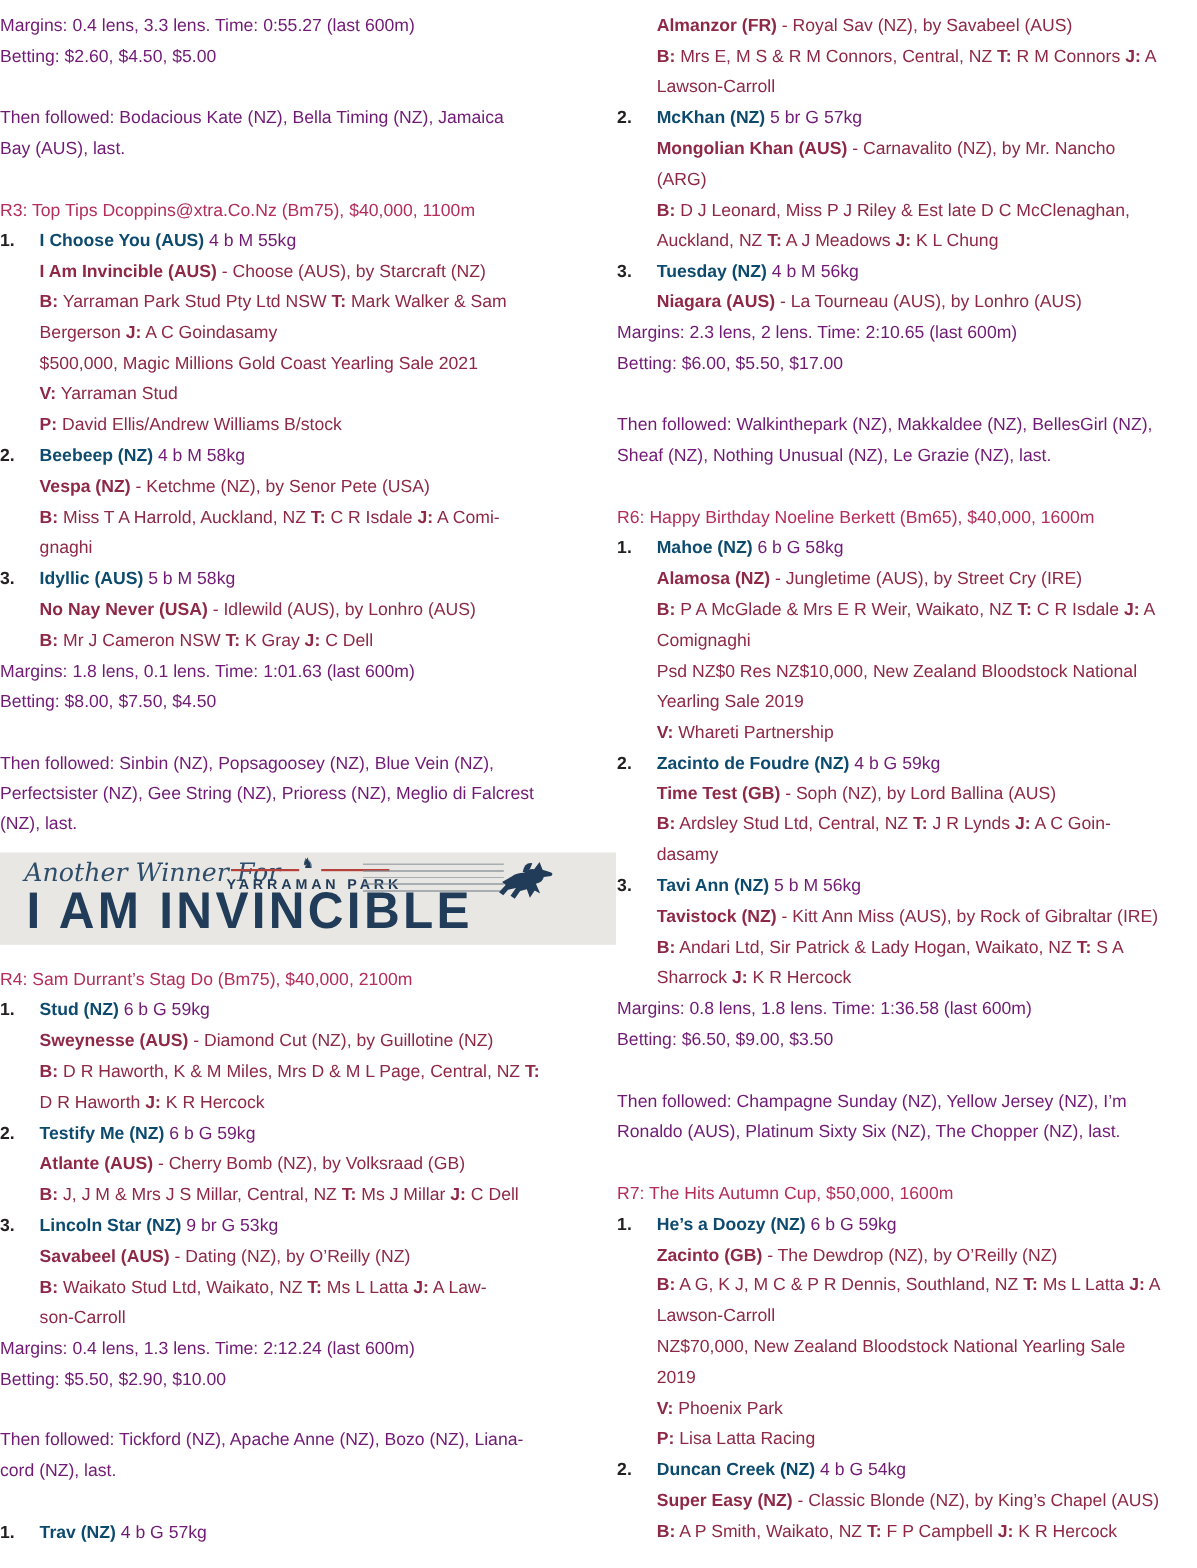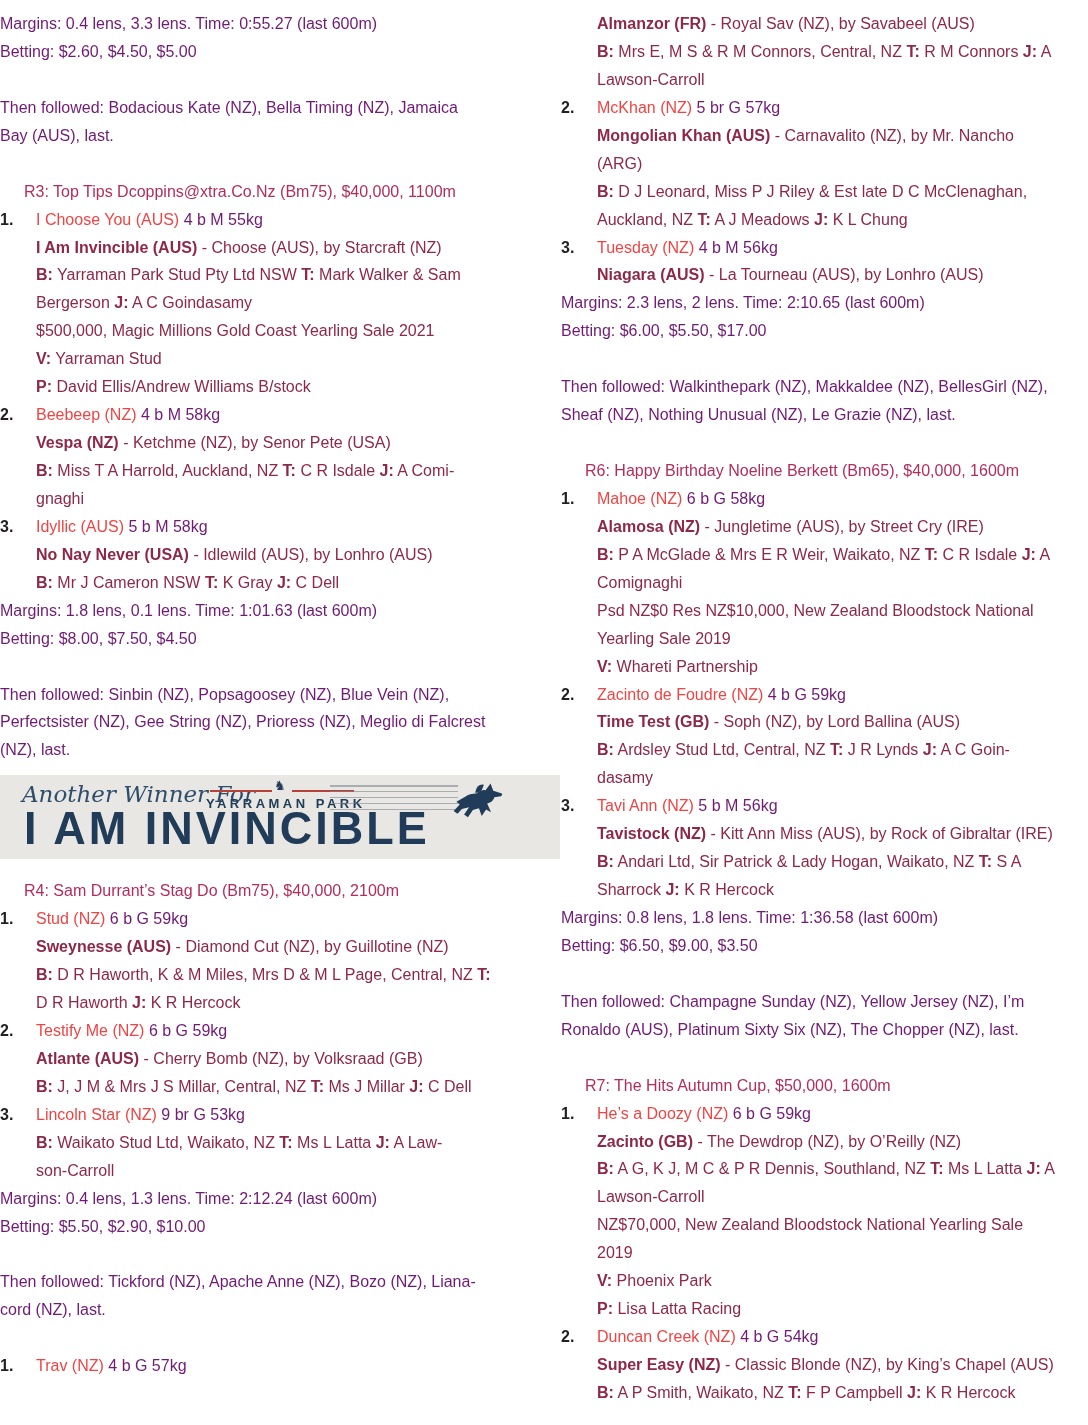--- a/index.html
+++ b/index.html
@@ -9,24 +9,24 @@
     font-family:"Liberation Sans",sans-serif;
     font-size:16px;color:#231f20;
   }
   .col{position:absolute;top:10px;}
   #col-left{left:0;width:528px;}
   #col-right{left:561px;width:527px;}
   .line{position:relative;height:27.95px;line-height:27.95px;white-space:nowrap;}
   .line.ind{padding-left:36px;}
   .num{position:absolute;left:0;top:0;font-weight:700;color:#231f20;}
   .s-k{color:#701a75;}
-  .s-kb{color:#ef4444;font-weight:400;}
+  .s-kb{color:#0c4a6e;font-weight:700;}
   .s-m{color:#8e2847;}
   .s-mb{color:#8e2847;font-weight:700;}
-  .s-h{color:#b32d5b;padding-left:24px;}
+  .s-h{color:#b32d5b;}
   
   .banner{
     position:relative;width:560px;height:84px;margin:11px 0 18px 0;
     background:#e9e7e3;overflow:hidden;
   }
   .banner-tagline{
     position:absolute;left:22px;top:6px;
     font-family:"DejaVu Serif",serif;font-style:italic;
     font-size:23px;color:#2e4d6b;white-space:nowrap;
   }
@@ -104,20 +104,21 @@
   <div id="left-part2">
       <div class="line"><span class="s-h">R4: Sam Durrant’s Stag Do (Bm75), $40,000, 2100m</span></div>
       <div class="line ind"><span class="num">1.</span><span class="s-kb">Stud (NZ)</span><span class="s-k"> 6 b G 59kg</span></div>
       <div class="line ind"><span class="s-mb">Sweynesse (AUS)</span><span class="s-m"> - Diamond Cut (NZ), by Guillotine (NZ)</span></div>
       <div class="line ind"><span class="s-mb">B:</span><span class="s-m"> D R Haworth, K &amp; M Miles, Mrs D &amp; M L Page, Central, NZ </span><span class="s-mb">T:</span></div>
       <div class="line ind"><span class="s-m">D R Haworth </span><span class="s-mb">J:</span><span class="s-m"> K R Hercock</span></div>
       <div class="line ind"><span class="num">2.</span><span class="s-kb">Testify Me (NZ)</span><span class="s-k"> 6 b G 59kg</span></div>
       <div class="line ind"><span class="s-mb">Atlante (AUS)</span><span class="s-m"> - Cherry Bomb (NZ), by Volksraad (GB)</span></div>
       <div class="line ind"><span class="s-mb">B:</span><span class="s-m"> J, J M &amp; Mrs J S Millar, Central, NZ </span><span class="s-mb">T:</span><span class="s-m"> Ms J Millar </span><span class="s-mb">J:</span><span class="s-m"> C Dell</span></div>
       <div class="line ind"><span class="num">3.</span><span class="s-kb">Lincoln Star (NZ)</span><span class="s-k"> 9 br G 53kg</span></div>
+      <div class="line ind"><span class="s-mb">Savabeel (AUS)</span><span class="s-m"> - Dating (NZ), by O’Reilly (NZ)</span></div>
       <div class="line ind"><span class="s-mb">B:</span><span class="s-m"> Waikato Stud Ltd, Waikato, NZ </span><span class="s-mb">T:</span><span class="s-m"> Ms L Latta </span><span class="s-mb">J:</span><span class="s-m"> A Law-</span></div>
       <div class="line ind"><span class="s-m">son-Carroll</span></div>
       <div class="line"><span class="s-k">Margins: 0.4 lens, 1.3 lens. Time: 2:12.24 (last 600m)</span></div>
       <div class="line"><span class="s-k">Betting: $5.50, $2.90, $10.00</span></div>
       <div class="line"></div>
       <div class="line"><span class="s-k">Then followed: Tickford (NZ), Apache Anne (NZ), Bozo (NZ), Liana-</span></div>
       <div class="line"><span class="s-k">cord (NZ), last.</span></div>
       <div class="line"></div>
       <div class="line ind"><span class="num">1.</span><span class="s-kb">Trav (NZ)</span><span class="s-k"> 4 b G 57kg</span></div>
     </div>

